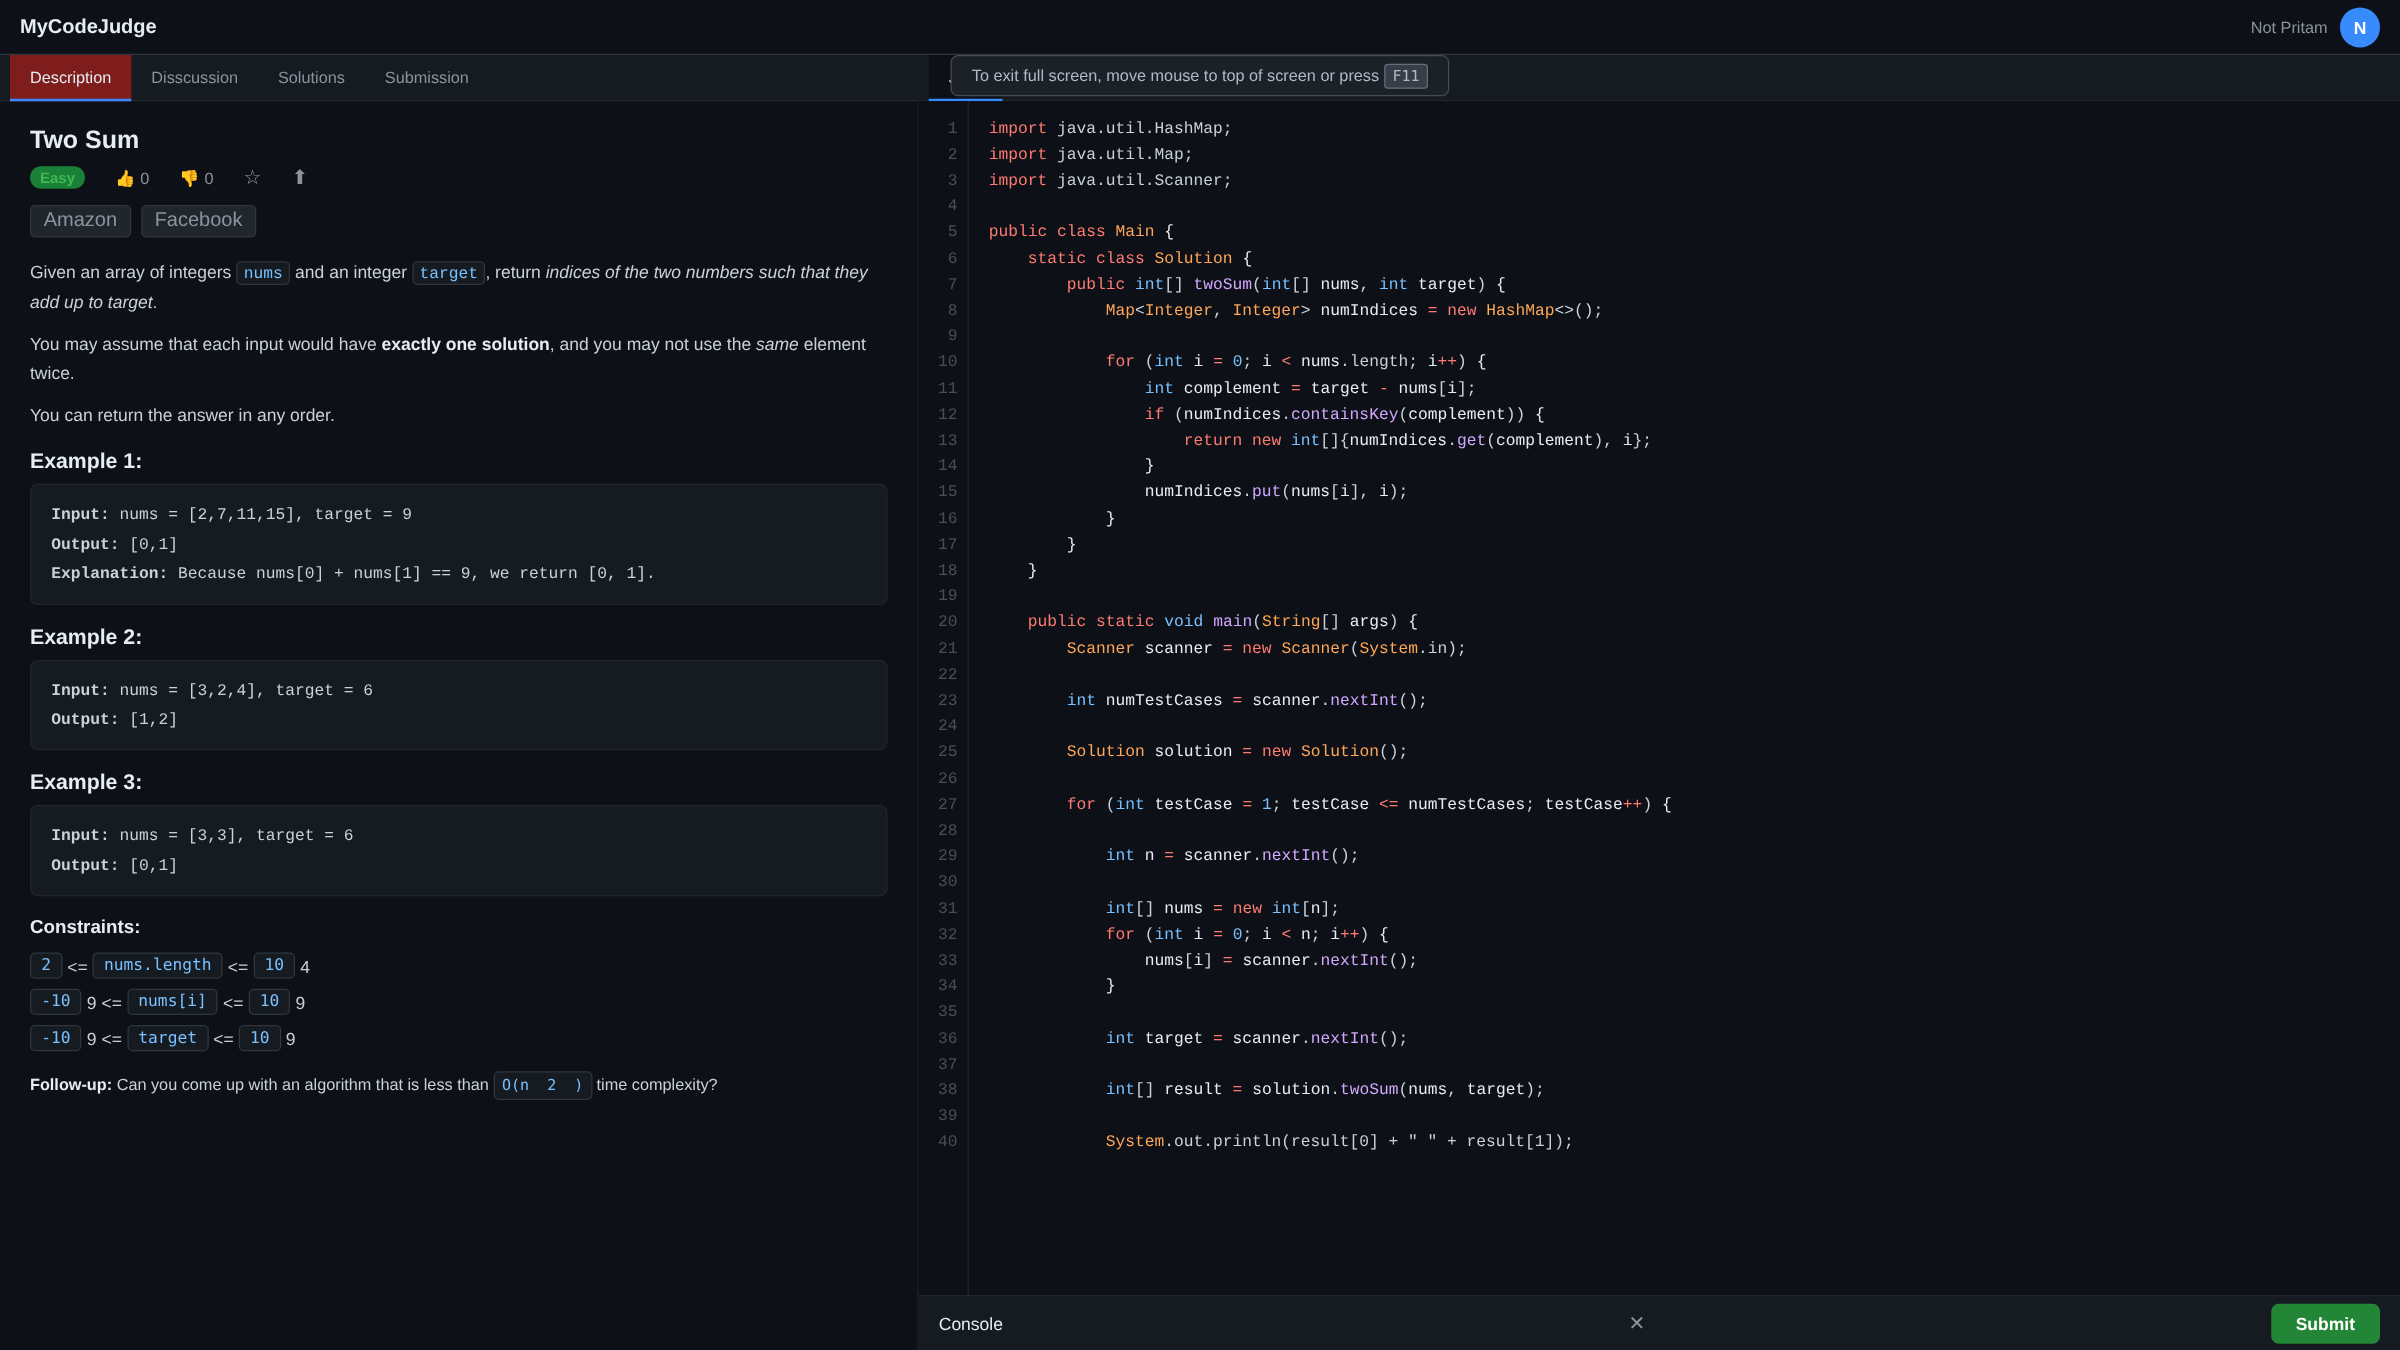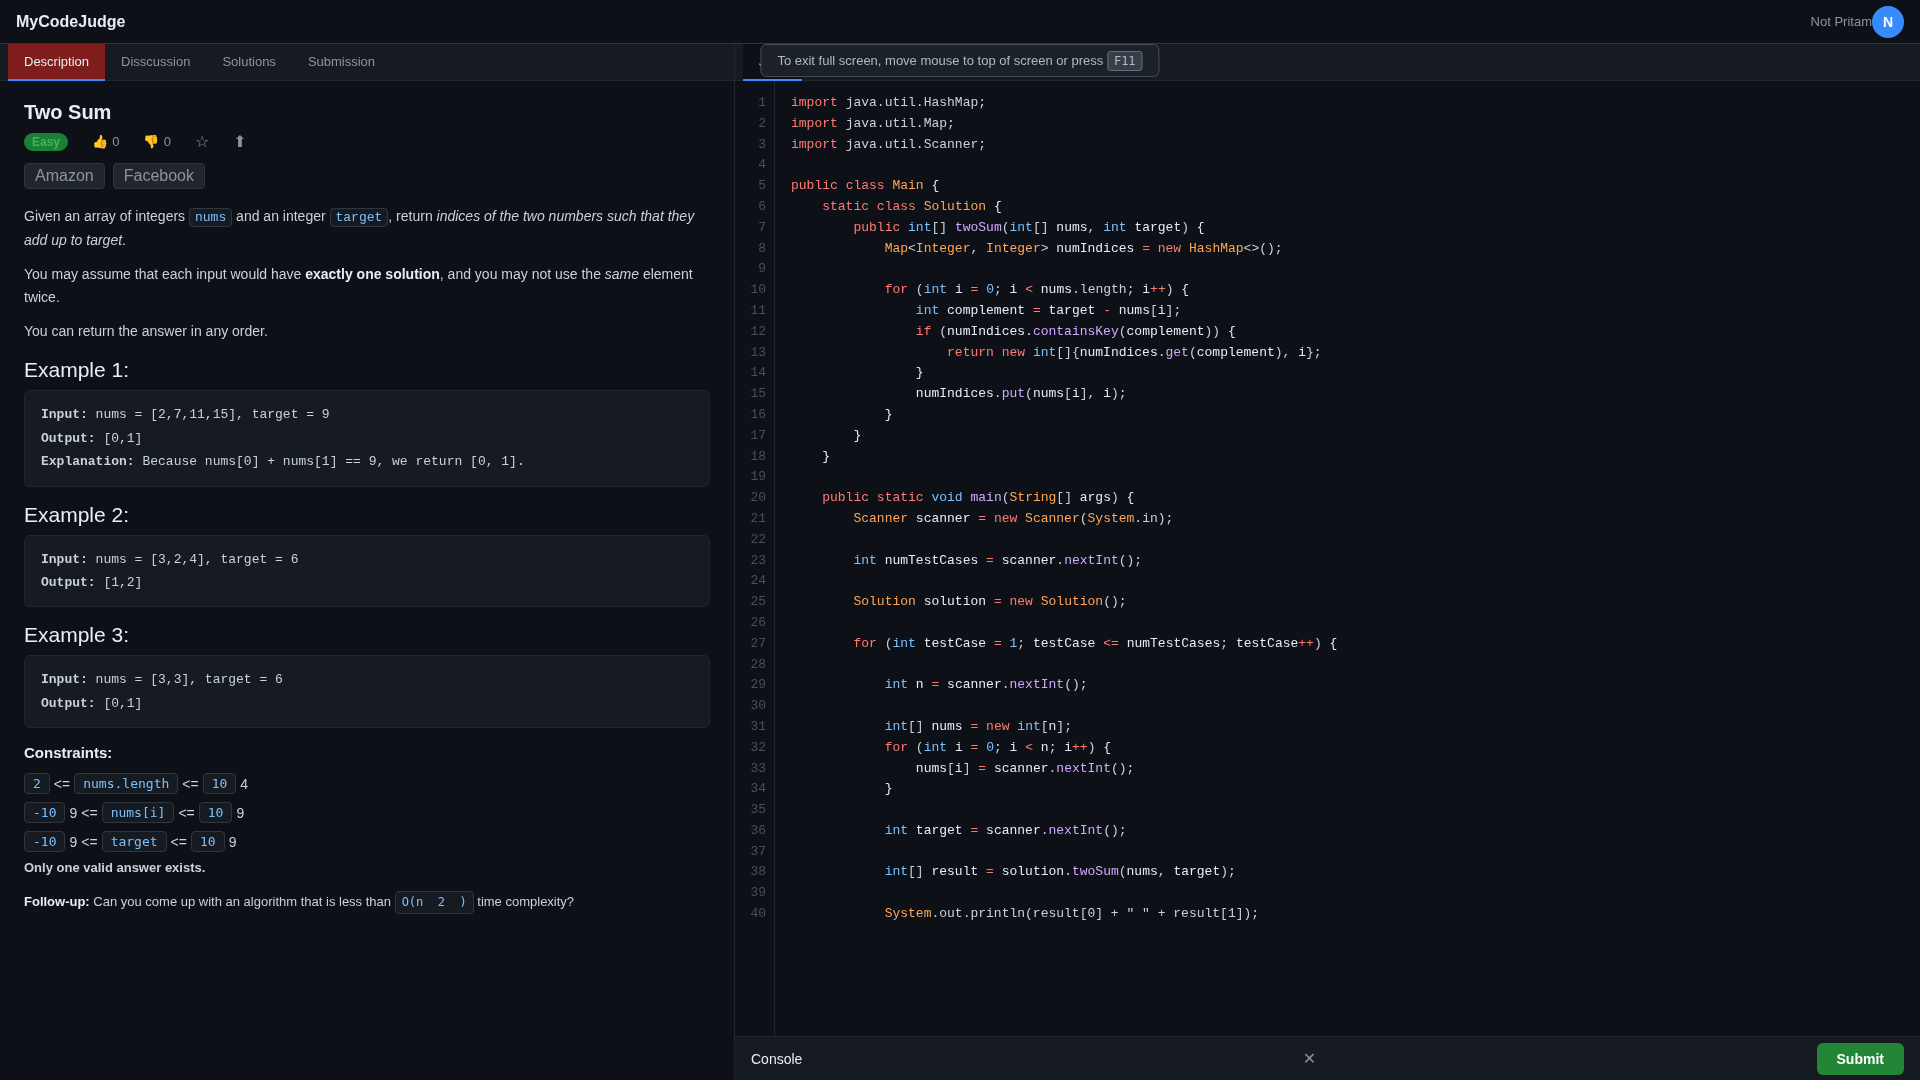--- a/index.html
+++ b/index.html
@@ -23,20 +23,21 @@
       border-bottom: 1px solid #30363d;
     }
     .header-logo {
       color: #e6edf3;
       font-size: 16px;
       font-weight: 600;
     }
     .header-right {
       display: flex;
       align-items: center;
+      gap: 10px;
     }
     .header-user {
       color: #8b949e;
       font-size: 13px;
     }
     .header-avatar {
       width: 32px;
       height: 32px;
       border-radius: 50%;
       background: #388bfd;
@@ -195,22 +196,22 @@
       font-style: italic;
       color: #c9d1d9;
     }
     .desc-text strong {
       font-weight: 700;
       color: #e6edf3;
     }
 
     
     .example-label {
-      font-size: 21px;
-      font-weight: 400;
+      font-size: 17px;
+      font-weight: 700;
       color: #e6edf3;
       margin-bottom: 8px;
       margin-top: 16px;
     }
     .example-block {
       background: #161b22;
       border: 1px solid #21262d;
       border-radius: 6px;
       padding: 12px 16px;
       margin-bottom: 16px;
@@ -472,21 +473,20 @@
       </div>
       <div class="constraint-row">
         <span class="constraint-chip">-10</span>
         <span>9</span>
         <span>&lt;=</span>
         <span class="constraint-chip">target</span>
         <span>&lt;=</span>
         <span class="constraint-chip">10</span>
         <span>9</span>
       </div>
-      <p class="constraint-text"><strong>Only one valid answer exists.</strong></p>
 
       <p class="followup-text">
         <strong>Follow-up:</strong> Can you come up with an algorithm that is less than <span class="inline-code">O(n&nbsp;&nbsp;2&nbsp;&nbsp;)</span> time complexity?
       </p>
 
     </div>
   </div>
 
   <div class="right-panel">
 

